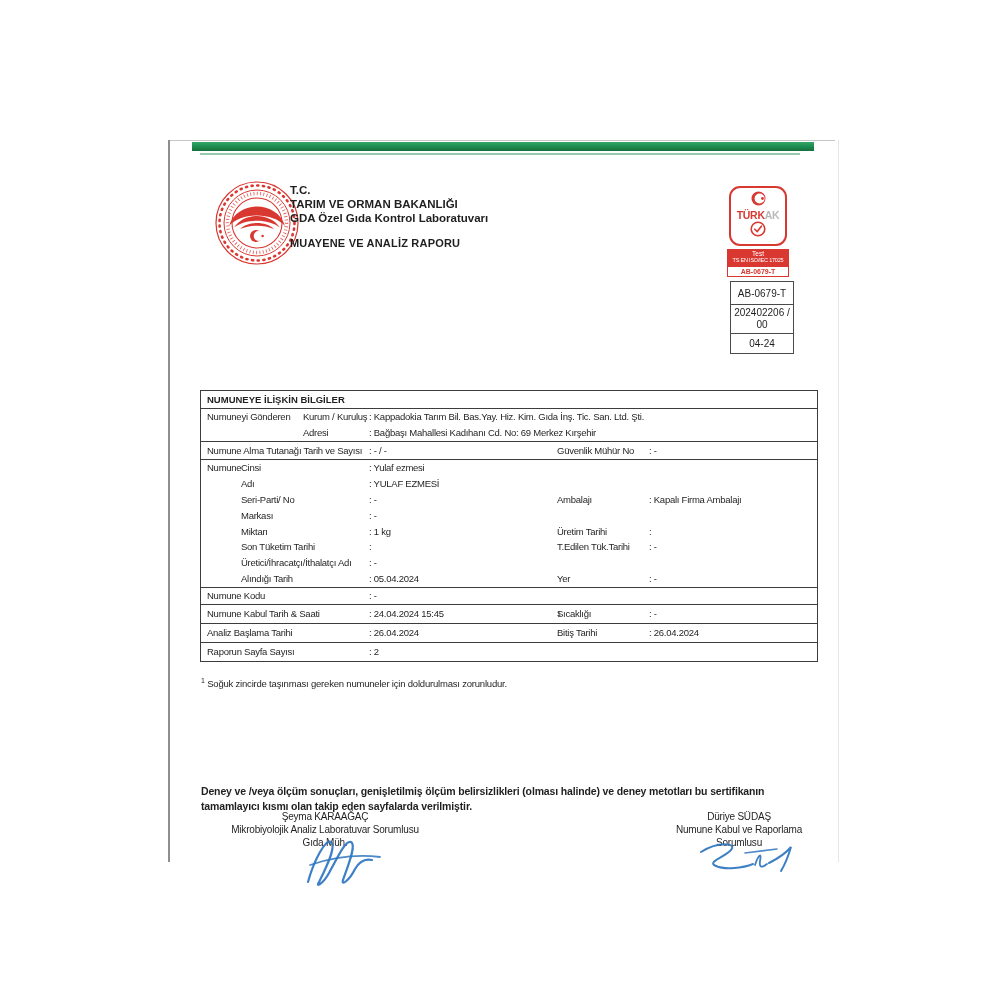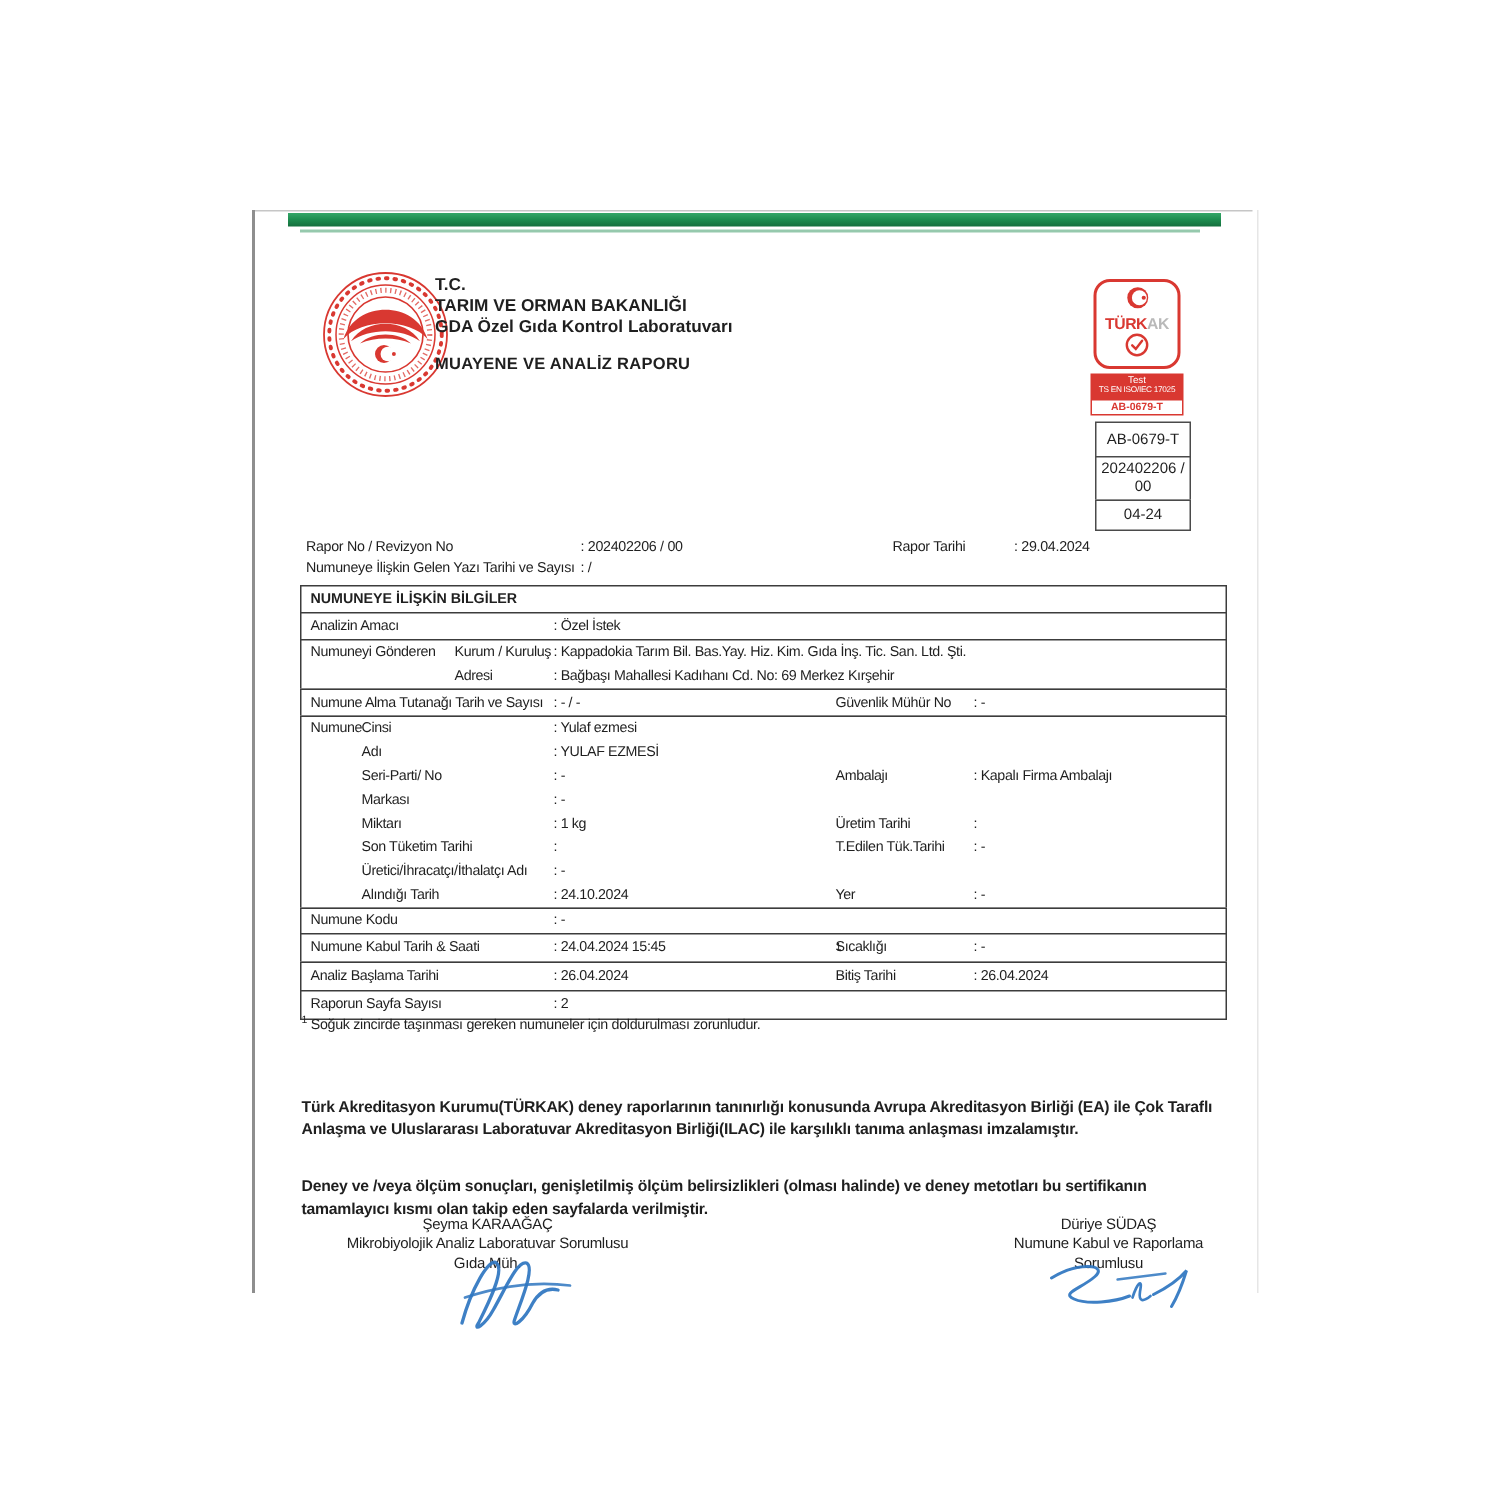--- a/index.html
+++ b/index.html
@@ -126,44 +126,26 @@
       </div>
       <div class="tk-abno">AB-0679-T</div>
     </div>
 
     <div class="refboxes">
       <div class="refbox rb1">AB-0679-T</div>
       <div class="refbox rb2">202402206 / 00</div>
       <div class="refbox rb3">04-24</div>
     </div>
 
-    <div class="info">
-      <div class="irow">
-        <span class="il">Rapor No / Revizyon No</span>
-        <span class="iv">: 202402206 / 00</span>
-        <span class="il2">Rapor Tarihi</span>
-        <span class="iv2">: 29.04.2024</span>
-      </div>
-      <div class="irow">
-        <span class="il">Numuneye İlişkin Gelen Yazı Tarihi ve Sayısı</span>
-        <span class="iv">: /</span>
-      </div>
-    </div>
 
     <div class="tbl">
       <div class="sec">
         <div class="trow h17">
             <span class="c1 b">NUMUNEYE İLİŞKİN BİLGİLER</span>
           </div>
-      </div>
-      <div class="sec">
-        <div class="trow h17">
-          <span class="c1">Analizin Amacı</span>
-          <span class="c2">: Özel İstek</span>
-        </div>
       </div>
       <div class="sec">
         <div class="trow h16">
           <span class="c1">Numuneyi Gönderen</span>
           <span class="c1c">Kurum / Kuruluş</span>
           <span class="c2">: Kappadokia Tarım Bil. Bas.Yay. Hiz. Kim. Gıda İnş. Tic. San. Ltd. Şti.</span>
         </div>
         <div class="trow h16">
           <span class="c1c">Adresi</span>
           <span class="c2">: Bağbaşı Mahallesi Kadıhanı Cd. No: 69 Merkez Kırşehir</span>
@@ -208,21 +190,21 @@
           <span class="c2">:</span>
           <span class="c3">T.Edilen Tük.Tarihi</span>
           <span class="c4">: -</span>
         </div>
         <div class="trow h159">
           <span class="c1b">Üretici/İhracatçı/İthalatçı Adı</span>
           <span class="c2">: -</span>
         </div>
         <div class="trow h159">
           <span class="c1b">Alındığı Tarih</span>
-          <span class="c2">: 24.10.2024</span>
+          <span class="c2">: 05.04.2024</span>
           <span class="c3">Yer</span>
           <span class="c4">: -</span>
         </div>
       </div>
       <div class="sec">
         <div class="trow h16">
           <span class="c1">Numune Kodu</span>
           <span class="c2">: -</span>
         </div>
       </div>
@@ -245,21 +227,20 @@
       <div class="sec">
         <div class="trow h18">
           <span class="c1">Raporun Sayfa Sayısı</span>
           <span class="c2">: 2</span>
         </div>
       </div>
     </div>
 
     <div class="footnote"><sup>1</sup> <span>Soğuk zincirde taşınması gereken numuneler için doldurulması zorunludur.</span></div>
 
-    <div class="para p2">Türk Akreditasyon Kurumu(TÜRKAK) deney raporlarının tanınırlığı konusunda Avrupa Akreditasyon Birliği (EA) ile Çok Taraflı Anlaşma ve Uluslararası Laboratuvar Akreditasyon Birliği(ILAC) ile karşılıklı tanıma anlaşması imzalamıştır.</div>
     <div class="para p3">Deney ve /veya ölçüm sonuçları, genişletilmiş ölçüm belirsizlikleri (olması halinde) ve deney metotları bu sertifikanın tamamlayıcı kısmı olan takip eden sayfalarda verilmiştir.</div>
 
     <div class="sig sigL">
       <div>Şeyma KARAAĞAÇ</div>
       <div>Mikrobiyolojik Analiz Laboratuvar Sorumlusu</div>
       <div>Gıda Müh.</div>
     </div>
     <div class="sig sigR">
       <div>Düriye SÜDAŞ</div>
       <div>Numune Kabul ve Raporlama</div>

